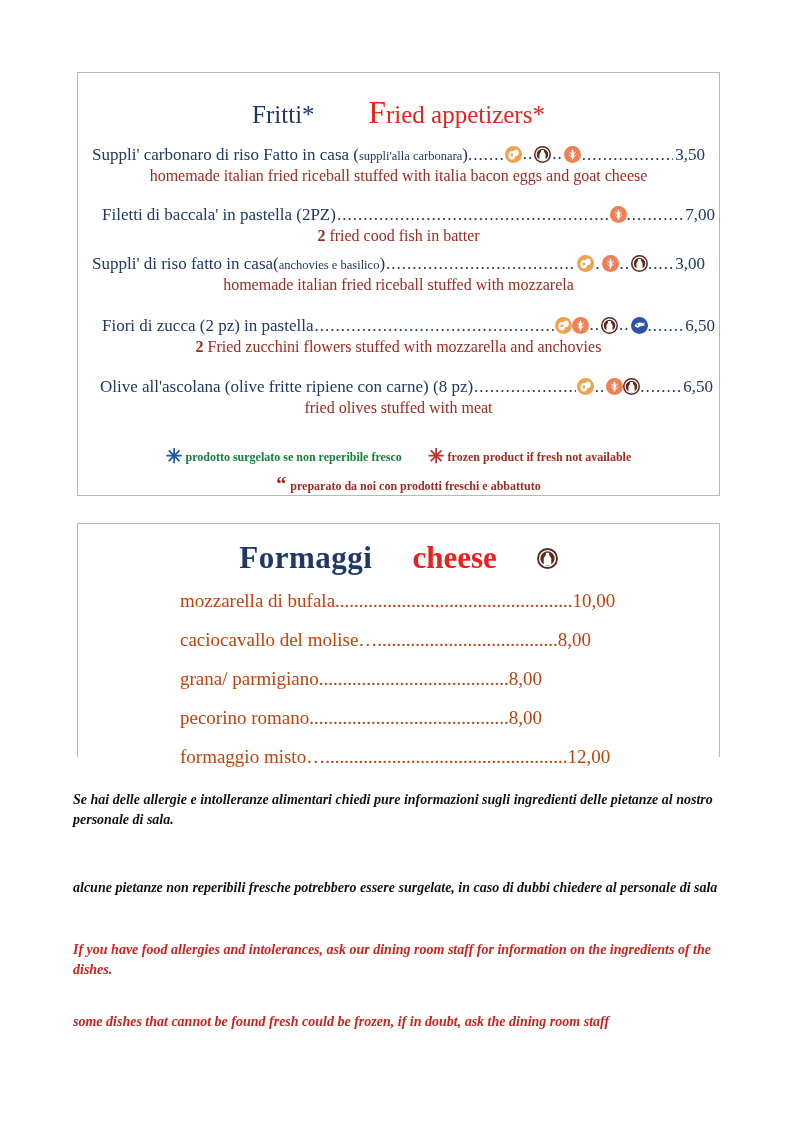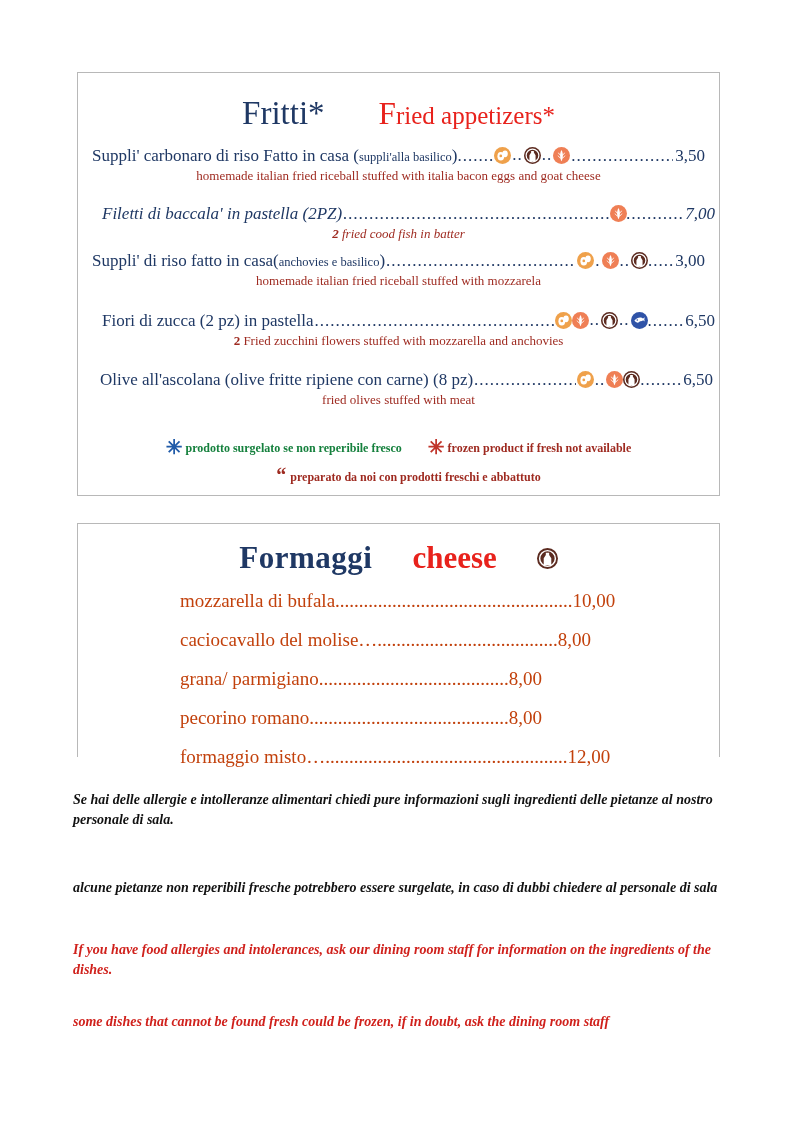--- a/index.html
+++ b/index.html
@@ -43,21 +43,21 @@
     font-family: "Liberation Serif", serif;
   }
   .hdr-en {
     color: #e8221c;
     font-family: "Liberation Serif", serif;
   }
   .dropcap { font-size: 1.25em; }
 
   
   #fritti-header { margin-top: 22px; }
-  #fritti-header .hdr-it { font-size: 33px; }
+  #fritti-header .hdr-it { font-size: 25px; }
   #fritti-header .hdr-en { font-size: 25px; }
 
   
   #cheese-header {
     margin-top: 16px;
     gap: 40px;
     align-items: center;
   }
   #cheese-header .hdr-it {
     font-size: 31px; font-weight: bold; letter-spacing: .5px;
@@ -104,21 +104,21 @@
   }
   .price {
     flex: 0 0 auto;
     color: #1f3864;
     font-size: 17px;
     padding-left: 1px;
   }
   .dish-desc {
     text-align: center;
     color: #9e2a20;
-    font-size: 13px;
+    font-size: 16px;
     font-weight: bold;
     margin-top: 2px;
   }
   .desc-qty { color: #9e2a20; font-weight: bold; }
   .desc-text { font-weight: normal; }
 
   
   .icons {
     display: inline-flex;
     align-items: center;
@@ -231,21 +231,21 @@
   <div class="menu-box" id="fritti-box">
 
     <div class="section-header" id="fritti-header">
       <span class="hdr-it">Fritti*</span>
       <span class="hdr-en"><span class="dropcap">F</span><span>ried appetizers*</span></span>
     </div>
 
     <div class="dish">
       <div class="dish-line">
         <span class="dish-name">Suppli' carbonaro di riso Fatto in casa (</span>
-        <span class="dish-paren">suppli'alla basilico</span>
+        <span class="dish-paren">suppli'alla carbonara</span>
         <span class="dish-name">)</span>
         <span class="leader-short">.......</span>
         <span class="icons">
           <span class="ic ic-egg">
             <svg viewBox="0 0 20 20">
                 <ellipse cx="8" cy="11" rx="4" ry="5" fill="#fff"></ellipse>
                 <ellipse cx="13" cy="8" rx="3.2" ry="4" fill="#fff"></ellipse>
                 <circle cx="8" cy="10.5" r="1.6" fill="#efa14b"></circle>
               </svg>
           </span>
@@ -263,21 +263,21 @@
                 <path d="M6.6 7.2c.7 1.6 2 2.6 3.1 3M13.4 7.2c-.7 1.6-2 2.6-3.1 3M6.2 10.6c.8 1.5 2.3 2.4 3.5 2.6M13.8 10.6c-.8 1.5-2.3 2.4-3.5 2.6" stroke="#fff" stroke-width="1.1" fill="none" stroke-linecap="round"></path>
               </svg>
           </span>
         </span>
         <span class="leader"></span>
         <span class="price">3,50</span>
       </div>
       <div class="dish-desc"><span class="desc-qty"></span> <span class="desc-text">homemade italian fried riceball stuffed with italia bacon eggs and goat cheese</span></div>
     </div>
 
-    <div class="dish" style="margin-top:18px;font-style:italic;">
+    <div class="dish" style="margin-top:18px;">
       <div class="dish-line" style="padding-left:10px;">
         <span class="dish-name">Filetti di baccala' in pastella (2PZ)</span>
         <span class="leader"></span>
         <span class="icons">
           <span class="ic ic-gluten">
             <svg viewBox="0 0 20 20">
                 <path d="M10 3.5c-1.4 2.5-1.8 5-1.6 7.3.2 2.6 1 4.7 1.6 6 .6-1.3 1.4-3.4 1.6-6 .2-2.3-.2-4.8-1.6-7.3z" fill="#fff"></path>
                 <path d="M6.6 7.2c.7 1.6 2 2.6 3.1 3M13.4 7.2c-.7 1.6-2 2.6-3.1 3M6.2 10.6c.8 1.5 2.3 2.4 3.5 2.6M13.8 10.6c-.8 1.5-2.3 2.4-3.5 2.6" stroke="#fff" stroke-width="1.1" fill="none" stroke-linecap="round"></path>
               </svg>
           </span>

